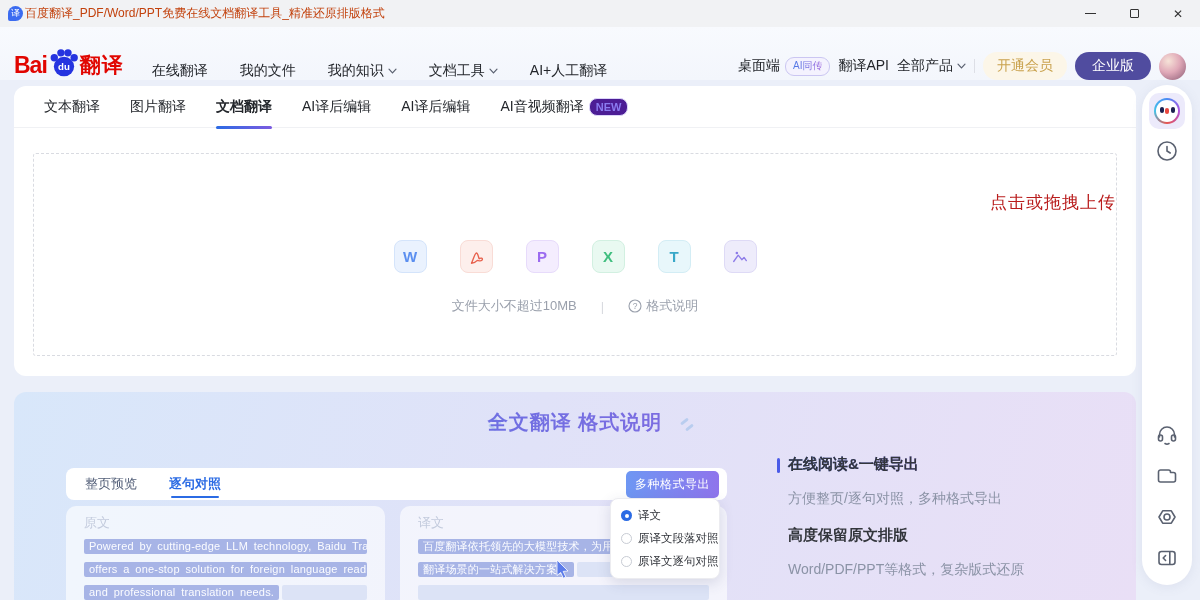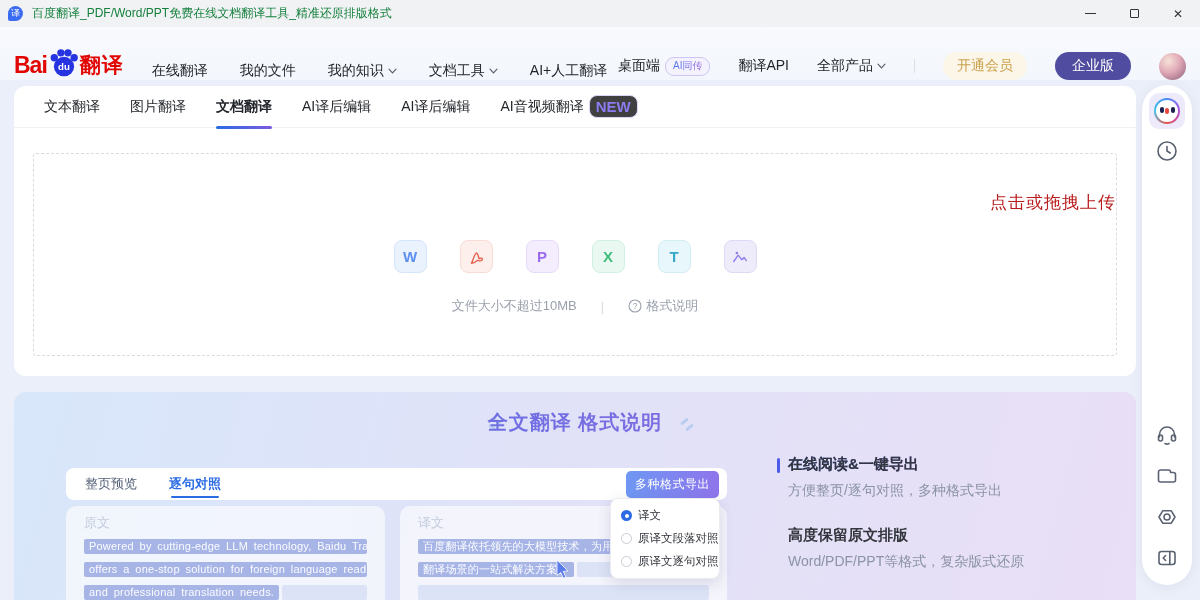--- a/index.html
+++ b/index.html
@@ -3,54 +3,54 @@
 <meta charset="utf-8">
 <style>
   * { margin:0; padding:0; box-sizing:border-box; }
   html,body { width:1200px; height:600px; }
   body { font-family:"Liberation Sans", sans-serif; }
   .stage { position:relative; width:1200px; height:600px; background:#EBEFF9; overflow:hidden; }
 
   
   .titlebar { position:absolute; left:0; top:0; width:1200px; height:27px; background:#F1F2F4; display:flex; align-items:center; padding-left:8px; }
   .app-icon { width:15px; height:15px; border-radius:50% 50% 50% 2px; background:#3B6BF0; color:#fff; font-size:9px; display:flex; align-items:center; justify-content:center; }
-  .win-title { font-size:12px; color:#15803d; margin-left:9px; }
+  .win-title { font-size:12px; color:#c2410c; margin-left:2px; }
   .win-controls { position:absolute; right:0; top:0; height:27px; display:flex; }
   .wc { width:44px; height:27px; display:flex; align-items:center; justify-content:center; color:#333; cursor:pointer; }
   .wc-min-bar { width:11px; height:1.5px; background:#333; display:block; }
   .wc-max-box { width:9px; height:9px; border:1.3px solid #333; border-radius:1px; display:block; }
   .wc-close { font-size:12px; }
 
   
   .navbar { position:absolute; left:0; top:27px; width:1200px; height:53px; background:linear-gradient(180deg,#F8FAFE,#F3F6FC); display:flex; align-items:flex-end; padding:0 14px; }
   .logo { display:flex; align-items:center; cursor:pointer; }
   .logo-bai { color:#E10601; font-size:23px; font-weight:bold; letter-spacing:-1px; }
   .logo-paw { margin:0 1px 0 2px; position:relative; top:-2px; }
   .logo-suffix { color:#E10601; font-size:21px; font-weight:bold; letter-spacing:1px; }
   .nav-items { display:flex; gap:32px; margin-left:28px; align-items:center; }
   .nav-item { font-size:14px; color:#23262B; cursor:pointer; display:flex; align-items:center; gap:4px; }
   .chev { display:block; }
-  .nav-right { margin-left:auto; display:flex; align-items:center; gap:28px; }
+  .nav-right { margin-left:auto; display:flex; align-items:center; gap:8px; }
   .desk-group { display:flex; align-items:center; gap:5px; font-size:14px; color:#23262B; cursor:pointer; }
   .badge-ai { font-size:10px; padding:1.5px 7px; border-radius:9px; border:1px solid #CBC6F2; background:#F4F2FE;
               background-clip:padding-box; }
   .grad-text { background:linear-gradient(90deg,#4E79E6,#9C63DD); -webkit-background-clip:text; background-clip:text; color:transparent; }
   .nav-link { font-size:14px; color:#23262B; cursor:pointer; display:flex; align-items:center; gap:4px; }
   .nav-divider { width:1px; height:14px; background:#DDDFE6; }
   .vip-btn { font-size:14px; color:#C9A24E; background:#FCF6E8; padding:5px 14px; border-radius:15px; cursor:pointer; }
   .ent-btn { font-size:14px; color:#FFFFFF; background:#504C9F; padding:5px 17px; border-radius:15px; cursor:pointer; }
   .avatar { width:27px; height:27px; border-radius:50%; background:radial-gradient(circle at 35% 30%, #F6E3D8 0%, #E0A9B8 45%, #8A5B74 100%); cursor:pointer; }
 
   
   .upload-card { position:absolute; left:14px; top:86px; width:1122px; height:290px; background:#fff; border-radius:12px; }
   .tabs-row { display:flex; gap:30px; align-items:center; height:42px; padding-left:30px; border-bottom:1px solid #F0F1F4; }
   .tab { position:relative; font-size:14px; color:#23262B; height:42px; display:flex; align-items:center; gap:5px; cursor:pointer; }
   .tab.active { font-weight:bold; }
   .tab.active::after { content:""; position:absolute; left:0; right:0; bottom:-1px; height:3px; border-radius:2px; background:linear-gradient(90deg,#2B6BE4,#7C5BE0); }
-  .badge-new { font-size:15px; font-weight:bold; color:#8A7BF0; background:#404040; border:1px solid #DCD5F9; border-radius:8px; padding:2px 6px; }
+  .badge-new { font-size:11px; font-weight:bold; color:#8A7BF0; background:#4c1d95; border:1px solid #DCD5F9; border-radius:8px; padding:2px 6px; }
   .upload-zone { position:absolute; left:19px; top:67px; width:1084px; height:203px; border:1px dashed #D9DBE1; border-radius:3px; cursor:pointer; }
   .uz-title { position:absolute; left:0; width:100%; top:37px; text-align:right; font-size:17px; color:#b91c1c; font-weight:500; letter-spacing:1px; }
   .ft-row { position:absolute; left:0; width:100%; top:86px; display:flex; justify-content:center; gap:33px; }
   .ft { width:33px; height:33px; border-radius:8px; display:flex; align-items:center; justify-content:center; font-size:15px; font-weight:bold; }
   .ft-word  { background:#EAF2FE; border:1px solid #D4E4FB; color:#5B8FF0; }
   .ft-pdf   { background:#FDEFEC; border:1px solid #F9DCD6; color:#E8604C; }
   .ft-ppt   { background:#F4EDFE; border:1px solid #E7DBFB; color:#9B6BF0; }
   .ft-excel { background:#E9F9F1; border:1px solid #D2F0E1; color:#3FBE7E; }
   .ft-txt   { background:#E8F7FB; border:1px solid #D3EDF5; color:#38A8C8; }
   .ft-image { background:#EEECFB; border:1px solid #DEDAF6; color:#8D7BE8; }
@@ -93,21 +93,21 @@
 
   .cursor-ptr { position:absolute; left:542px; top:168px; z-index:7; }
 
   .rfeat { position:absolute; left:763px; }
   .rfeat-1 { top:63px; }
   .rfeat-2 { top:134px; }
   .rfeat .bar { position:absolute; left:0; top:3px; width:3px; height:15px; border-radius:2px; background:#4B5BE8; }
   .rfeat-title { font-size:15px; font-weight:bold; color:#33363C; padding-left:11px; }
   .rfeat-1 .rfeat-title { padding-left:11px; }
   .rfeat-2 .rfeat-title { padding-left:11px; }
-  .rfeat-desc { font-size:14px; color:#8B93A6; margin-top:8px; padding-left:11px; }
+  .rfeat-desc { font-size:14px; color:#8B93A6; margin-top:16px; padding-left:11px; }
 
   
   .rail { position:absolute; left:1142px; top:85px; width:50px; height:500px; background:#FFFFFF; border-radius:25px; box-shadow:0 2px 12px rgba(100,110,150,0.10); }
   .rail-item { position:absolute; left:13px; width:24px; height:24px; cursor:pointer; }
   .ai-tile { position:absolute; left:7px; top:8px; width:36px; height:36px; border-radius:10px; background:#ECEAFB; display:flex; align-items:center; justify-content:center; cursor:pointer; }
   .ai-face { width:26px; height:26px; border-radius:50%; background:linear-gradient(#fff,#fff) padding-box, conic-gradient(#4A8CF5,#B052E0,#E8554F,#43C3E8,#4A8CF5) border-box; border:2.5px solid transparent; position:relative; }
   .ai-face .eye { position:absolute; top:7px; width:4px; height:6px; border-radius:2px; background:#1C2150; }
   .ai-face .eye.l { left:3.5px; } .ai-face .eye.r { right:3.5px; }
   .ai-face .nose { position:absolute; left:8.5px; top:8px; width:4px; height:6px; border-radius:2px; background:#E8483F; }
 </style>

